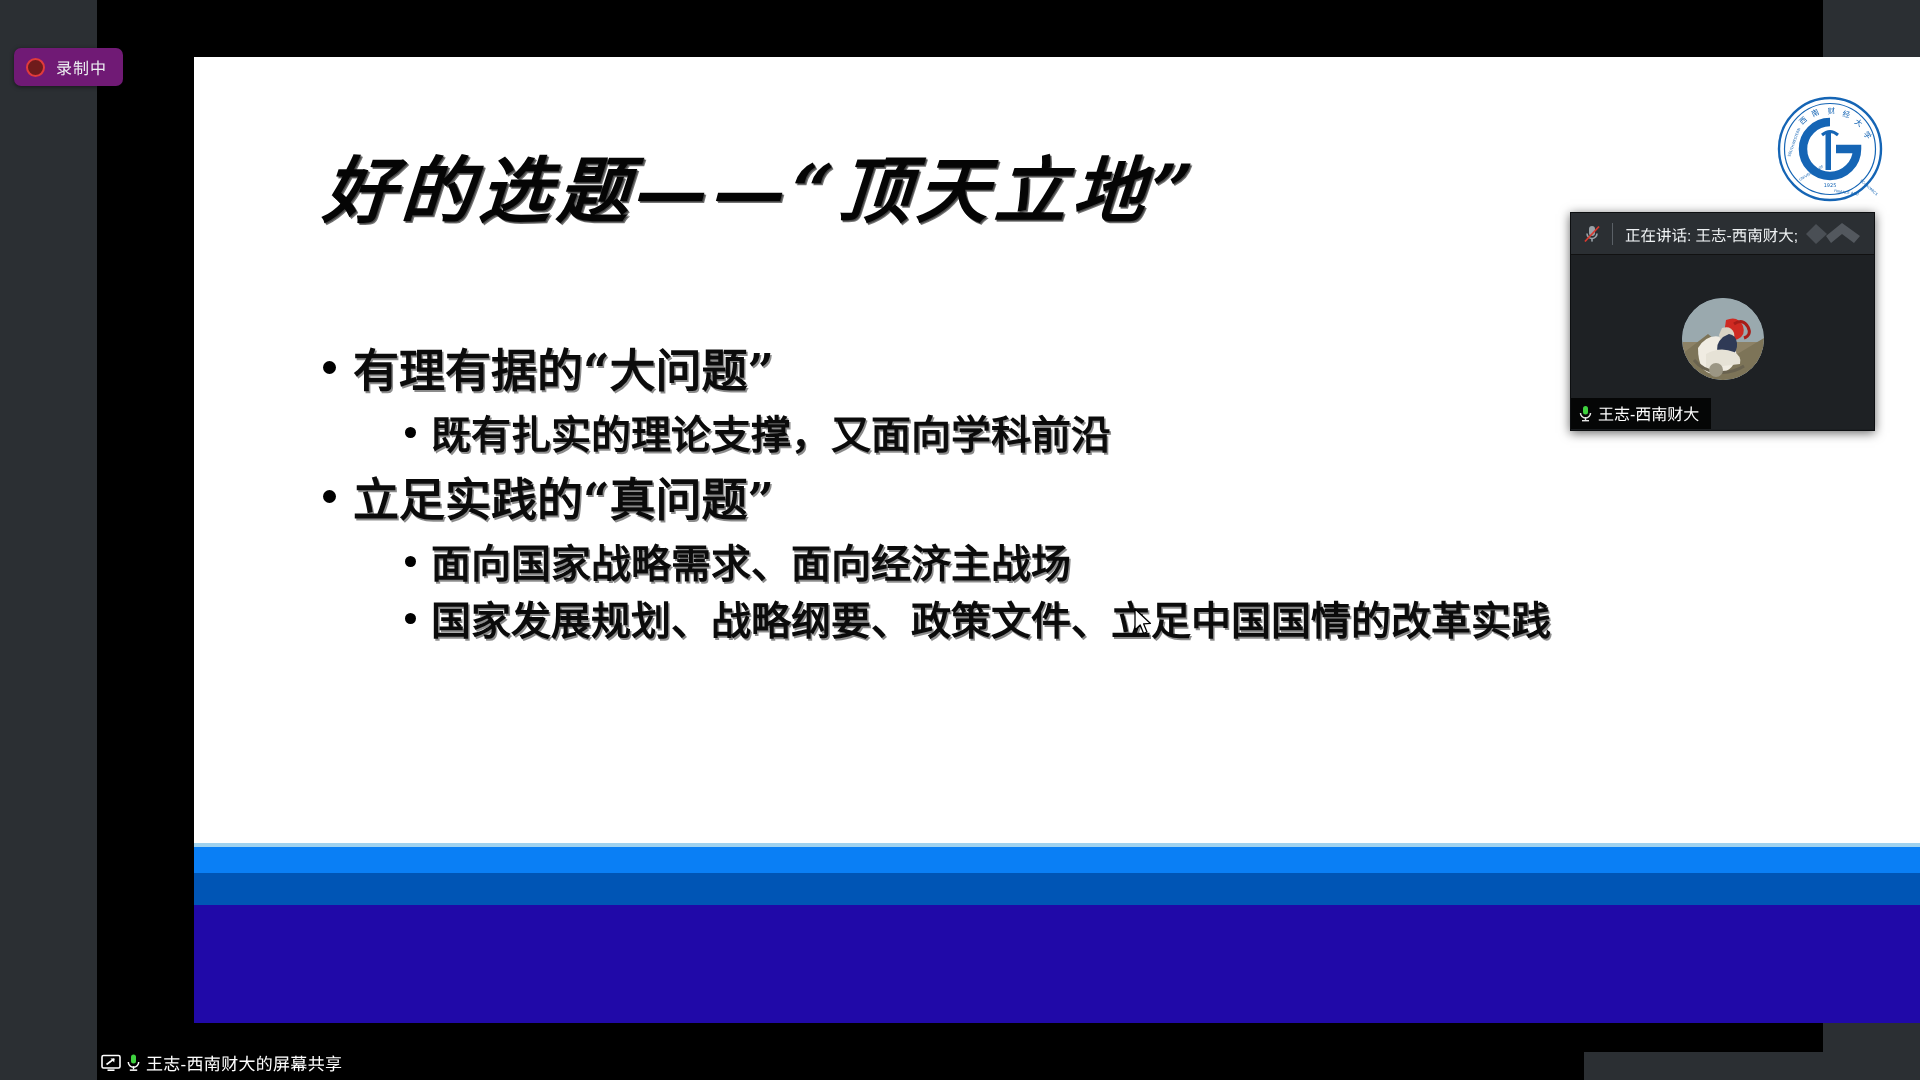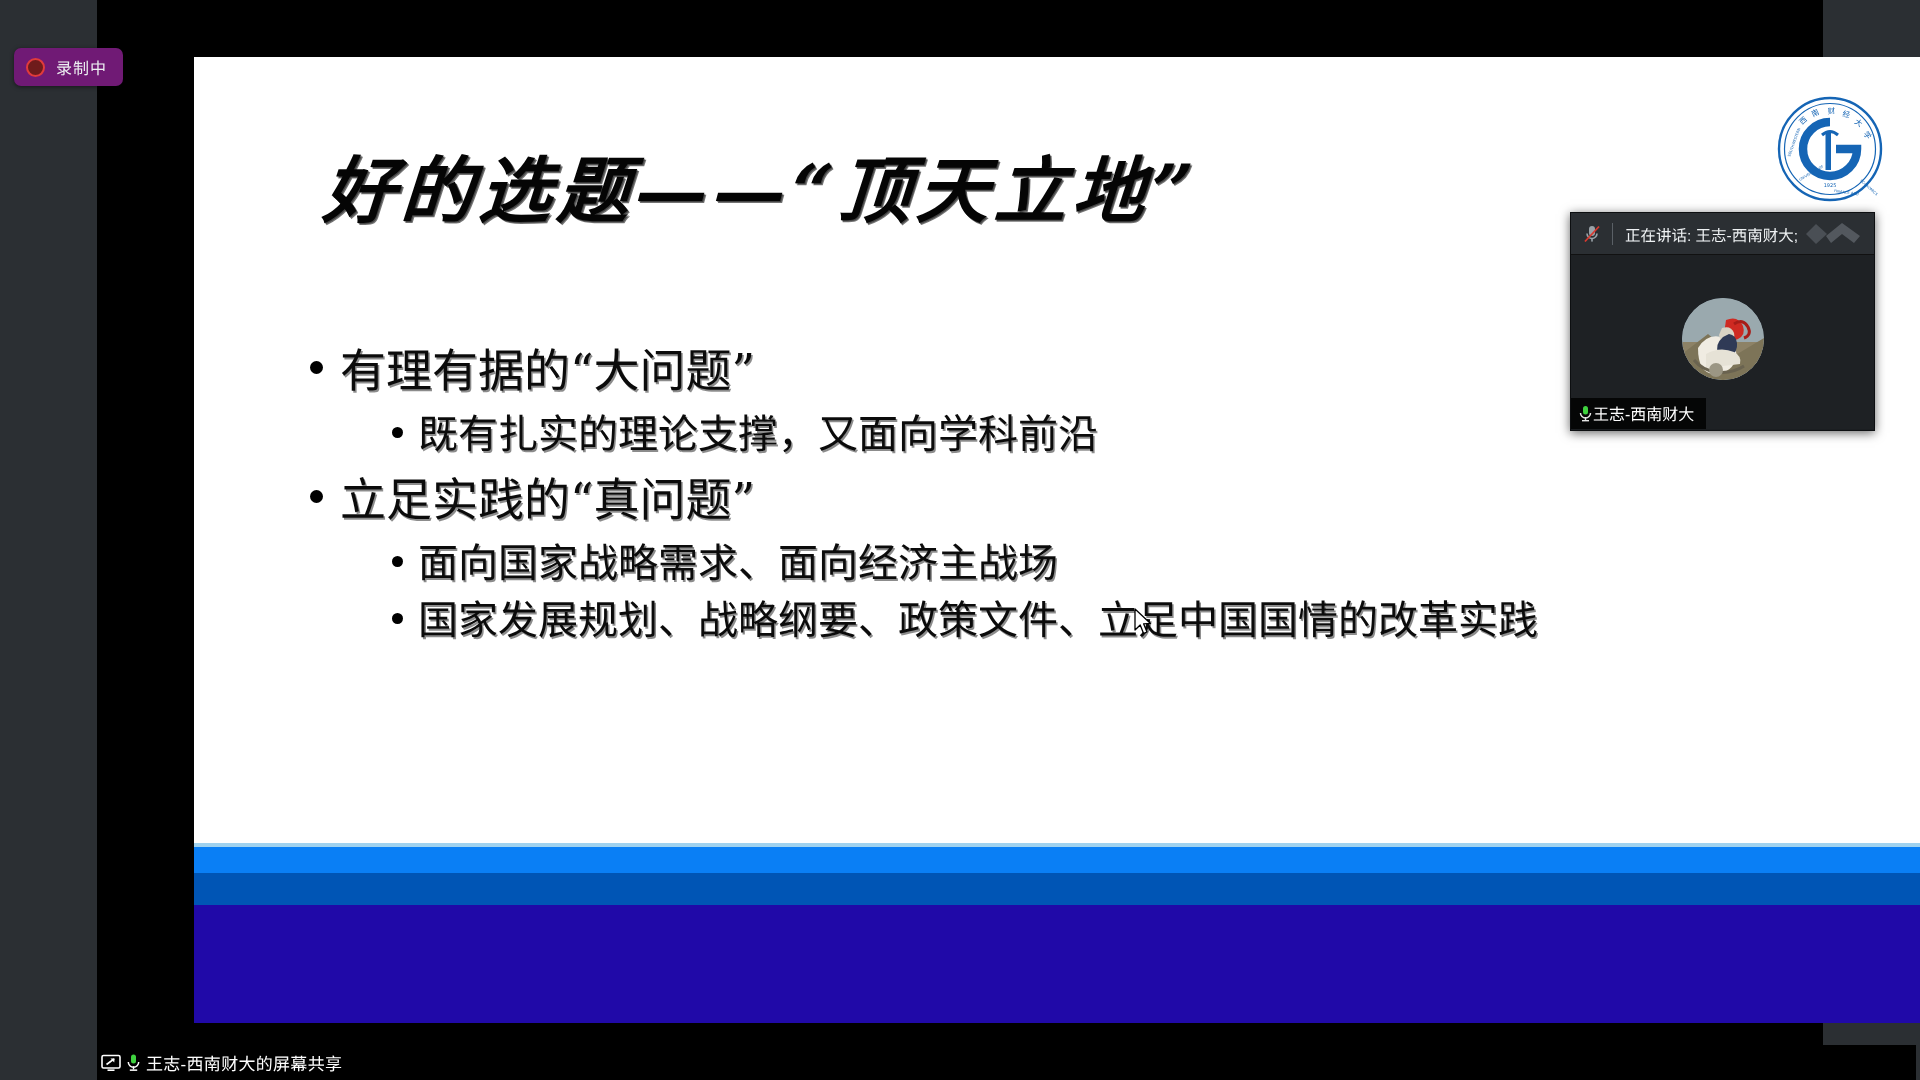--- a/index.html
+++ b/index.html
@@ -38,21 +38,21 @@
     position:absolute; left:130px; top:75px;
     font-family:"DejaVu Serif", "Liberation Serif", serif;
     font-size:72px; font-weight:700; color:#050505;
     letter-spacing:6px; white-space:nowrap;
     font-style:italic;
     text-shadow:2px 2px 0 rgba(0,0,0,0.55), 1px 1px 0 rgba(0,0,0,0.4);
     transform:skewX(-4deg);
   }
 
   
-  .body-block { position:absolute; left:112px; top:280px; width:1600px; }
+  .body-block { position:absolute; left:125px; top:280px; width:1600px;font-weight:bold; }
   .grp { margin-bottom:2px; }
 
   .lv1, .lv2 {
     display:flex; align-items:flex-start;
     font-family:"DejaVu Serif", "Liberation Serif", serif;
     color:#0b0b0b; white-space:nowrap;
     text-shadow:1.5px 1.5px 0 rgba(0,0,0,0.45);
   }
   .lv1 { font-size:46px; line-height:1.50; padding-left:4px; }
   .lv2 { font-size:40px; line-height:1.44; padding-left:86px; }
@@ -122,32 +122,32 @@
     position:absolute; left:50%; top:48%;
     transform:translate(-50%,-50%);
     width:82px; height:82px; border-radius:50%;
     overflow:hidden;
     background:#8a9aa4;
   }
   .avatar svg { display:block; width:82px; height:82px; }
 
   .vp-name {
     position:absolute; left:0; bottom:0;
-    display:flex; align-items:center; 
+    display:flex; align-items:center; gap:5px;
     padding:3px 12px 4px 7px;
     background:rgba(0,0,0,0.82);
   }
   .vp-name .mic-on { width:15px; height:17px; flex:0 0 auto; }
   .vp-name .mic-on svg { display:block; width:15px; height:17px; }
   .vp-name-text { color:#fff; font-size:16px; white-space:nowrap; }
 
   
   .bottom-bar {
     position:absolute; left:0; bottom:0;
-    width:1916px; height:35px;
+    width:1584px; height:35px;
     background:#000;
     display:flex; align-items:center;
     z-index:50;
   }
   .bb-left-pad {
     width:97px; height:35px; background:#2b2f33; flex:0 0 auto;
   }
   .bb-items {
     display:flex; align-items:center; gap:5px;
     padding-left:4px;

